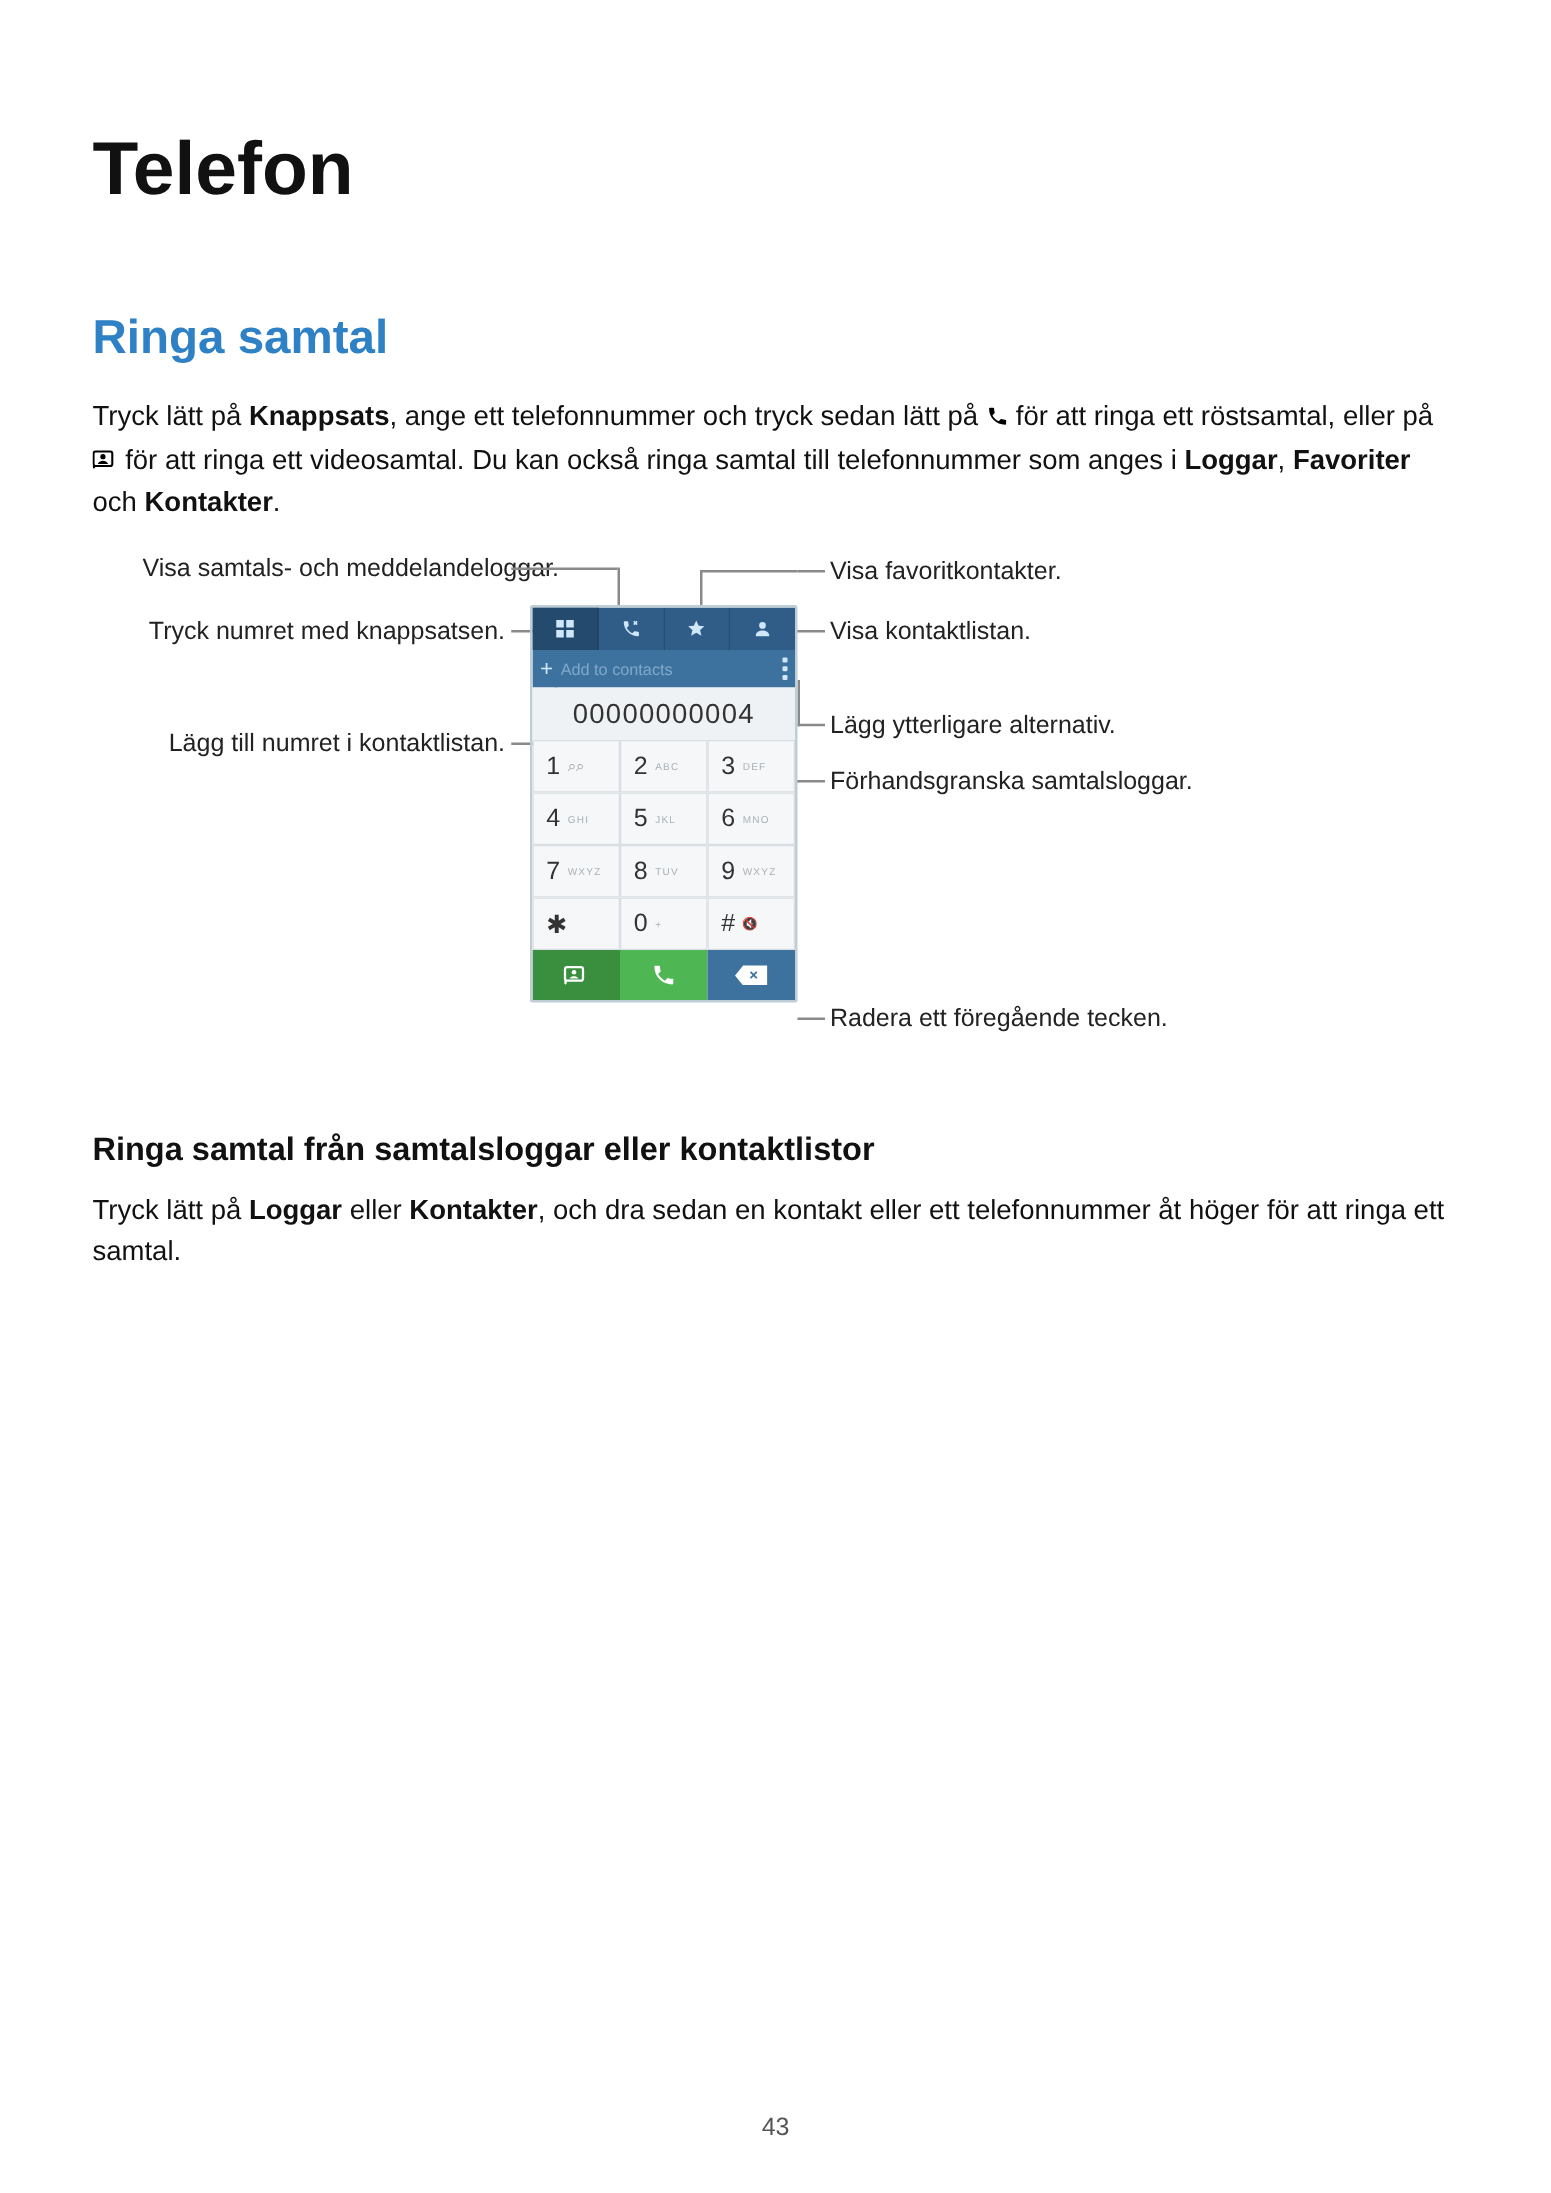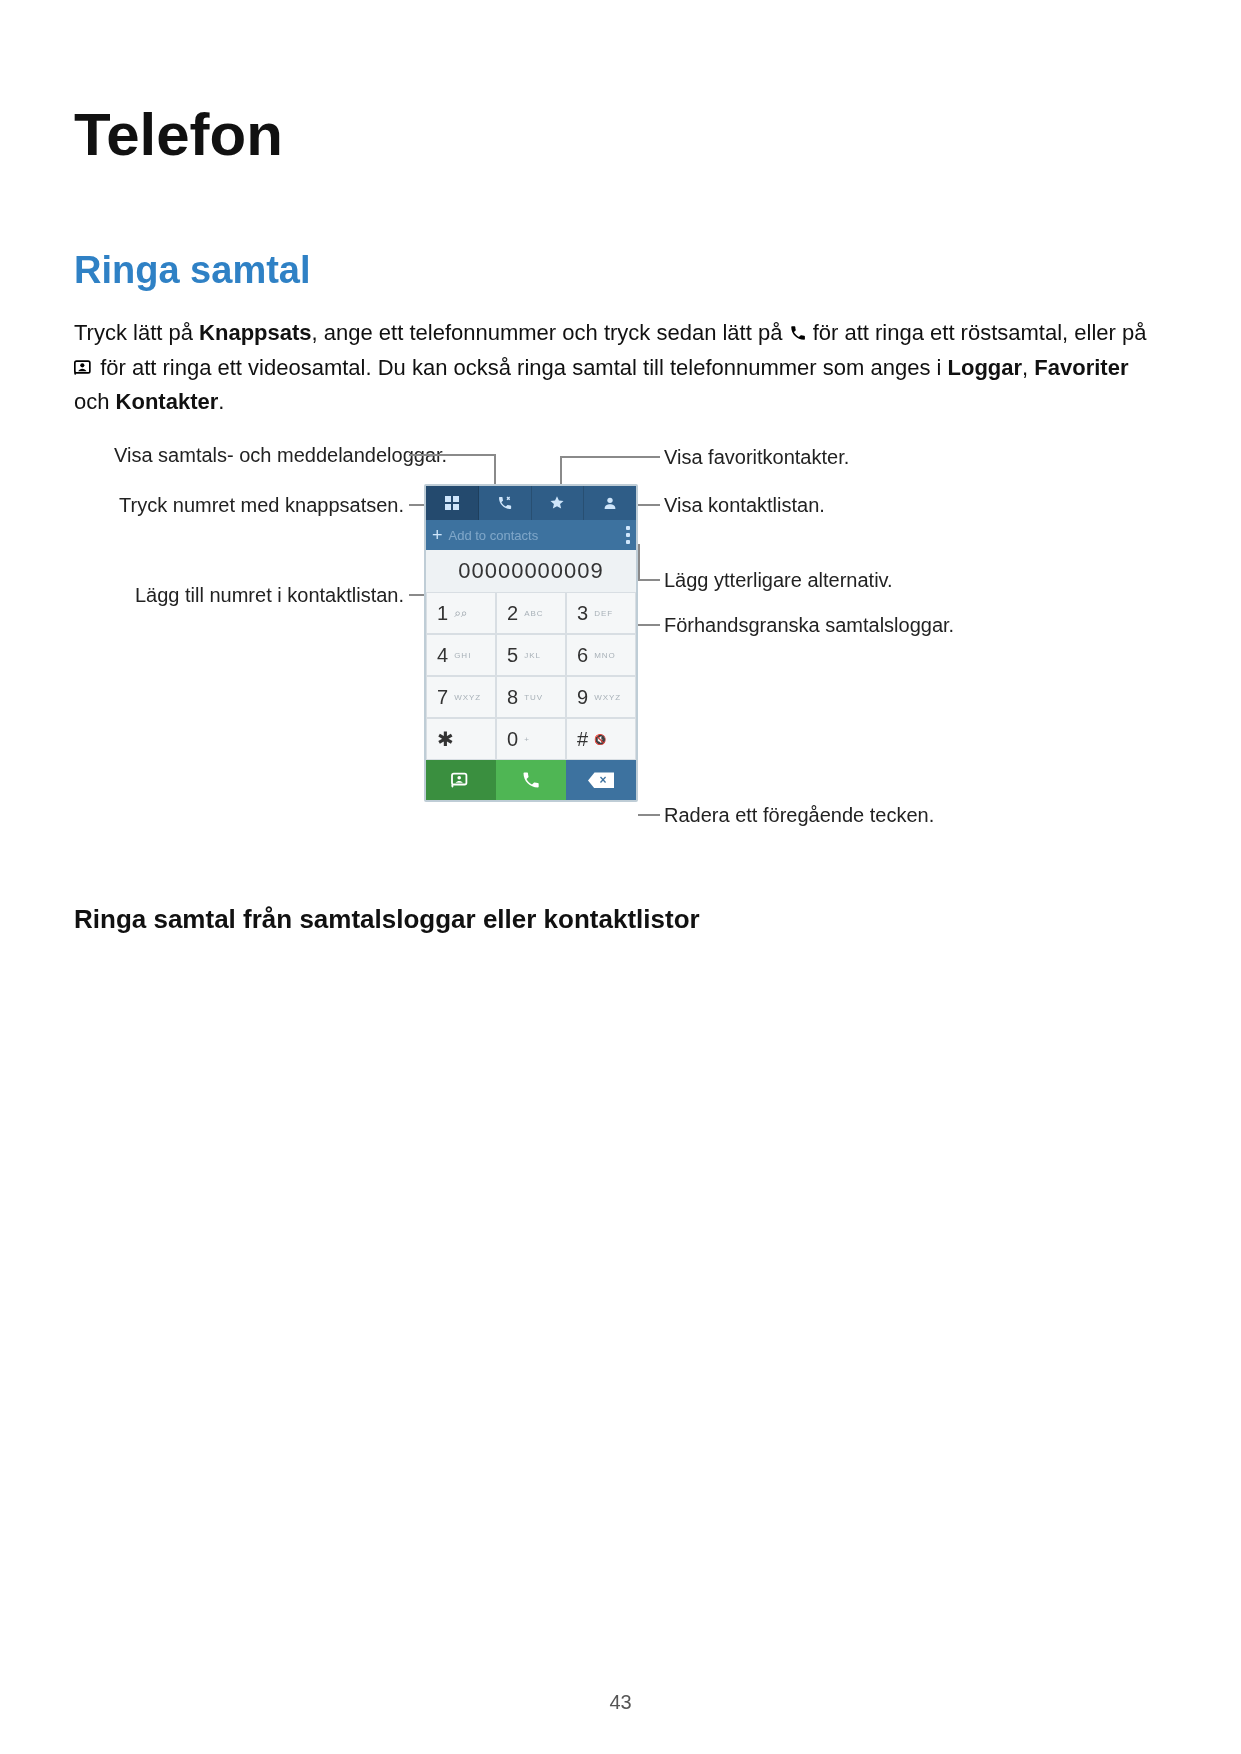--- a/index.html
+++ b/index.html
@@ -138,21 +138,21 @@
       </div>
       <div class="addrow">
         <span class="plus">+</span>
         <span style="opacity:.45">Add to contacts</span>
         <span class="menu">
             <i></i>
             <i></i>
             <i></i>
           </span>
       </div>
-      <div class="numdisp">00000000009</div>
+      <div class="numdisp">00000000004</div>
       <div class="keys">
         <div class="key">
             <span>1</span>
             <span class="vm">⌕⌕</span>
           </div>
         <div class="key">
             <span>2</span>
             <span class="sub">ABC</span>
           </div>
         <div class="key">
@@ -210,15 +210,18 @@
             </svg>
         </div>
         <div class="act back">
           <div class="backspace-shape"></div>
         </div>
       </div>
     </div>
   </div>
 
   <h3>Ringa samtal från samtalsloggar eller kontaktlistor</h3>
+  <p>
+    <span>Tryck lätt på </span><b>Loggar</b><span> eller </span><b>Kontakter</b><span>, och dra sedan en kontakt eller ett telefonnummer åt höger för att ringa ett samtal.</span>
+  </p>
 
   <div class="pagenum">43</div>
 </div>
 
 </body></html>

